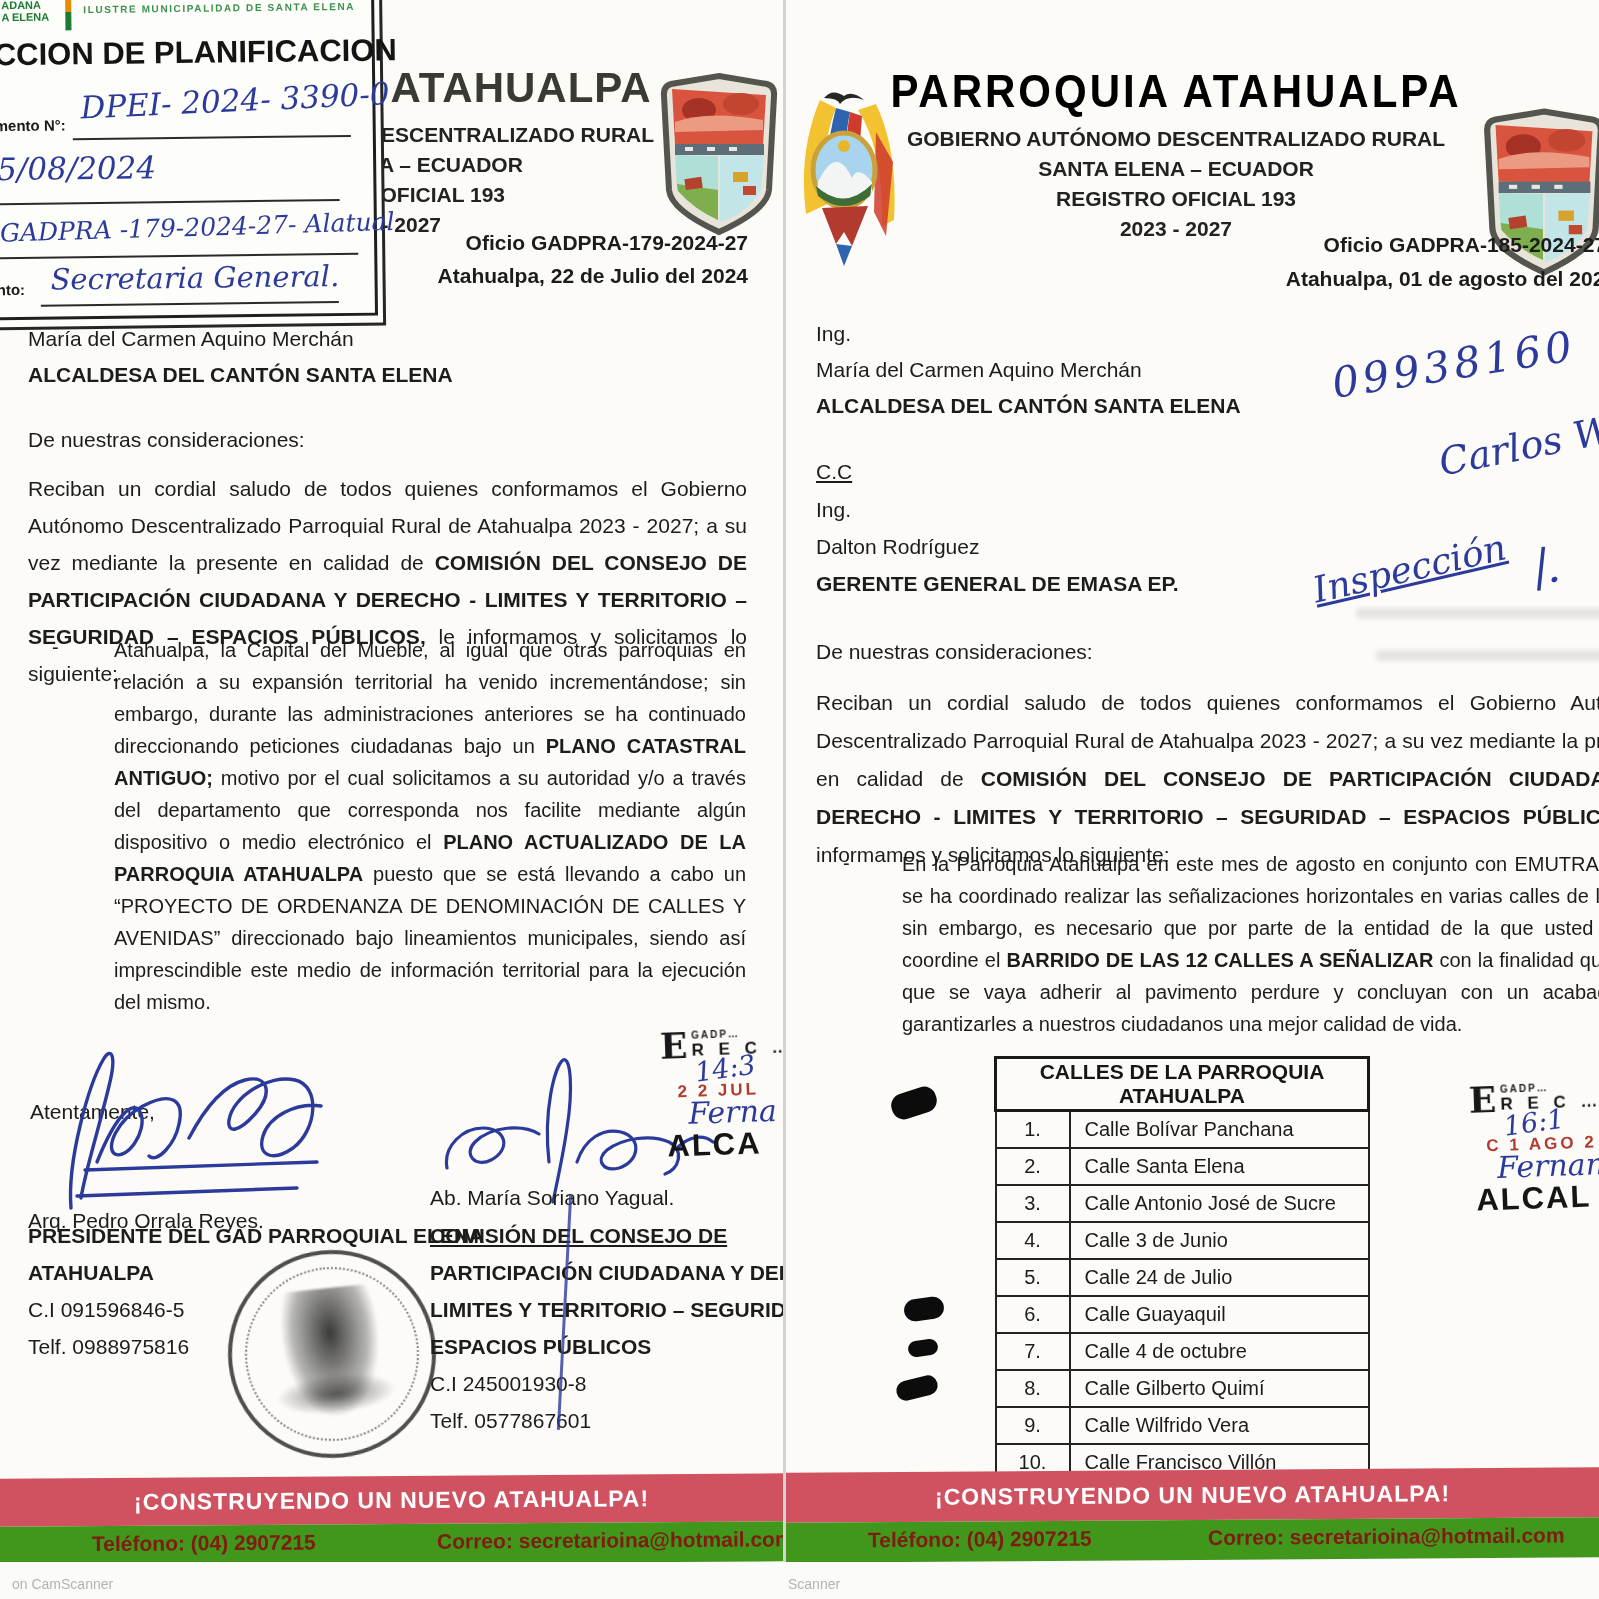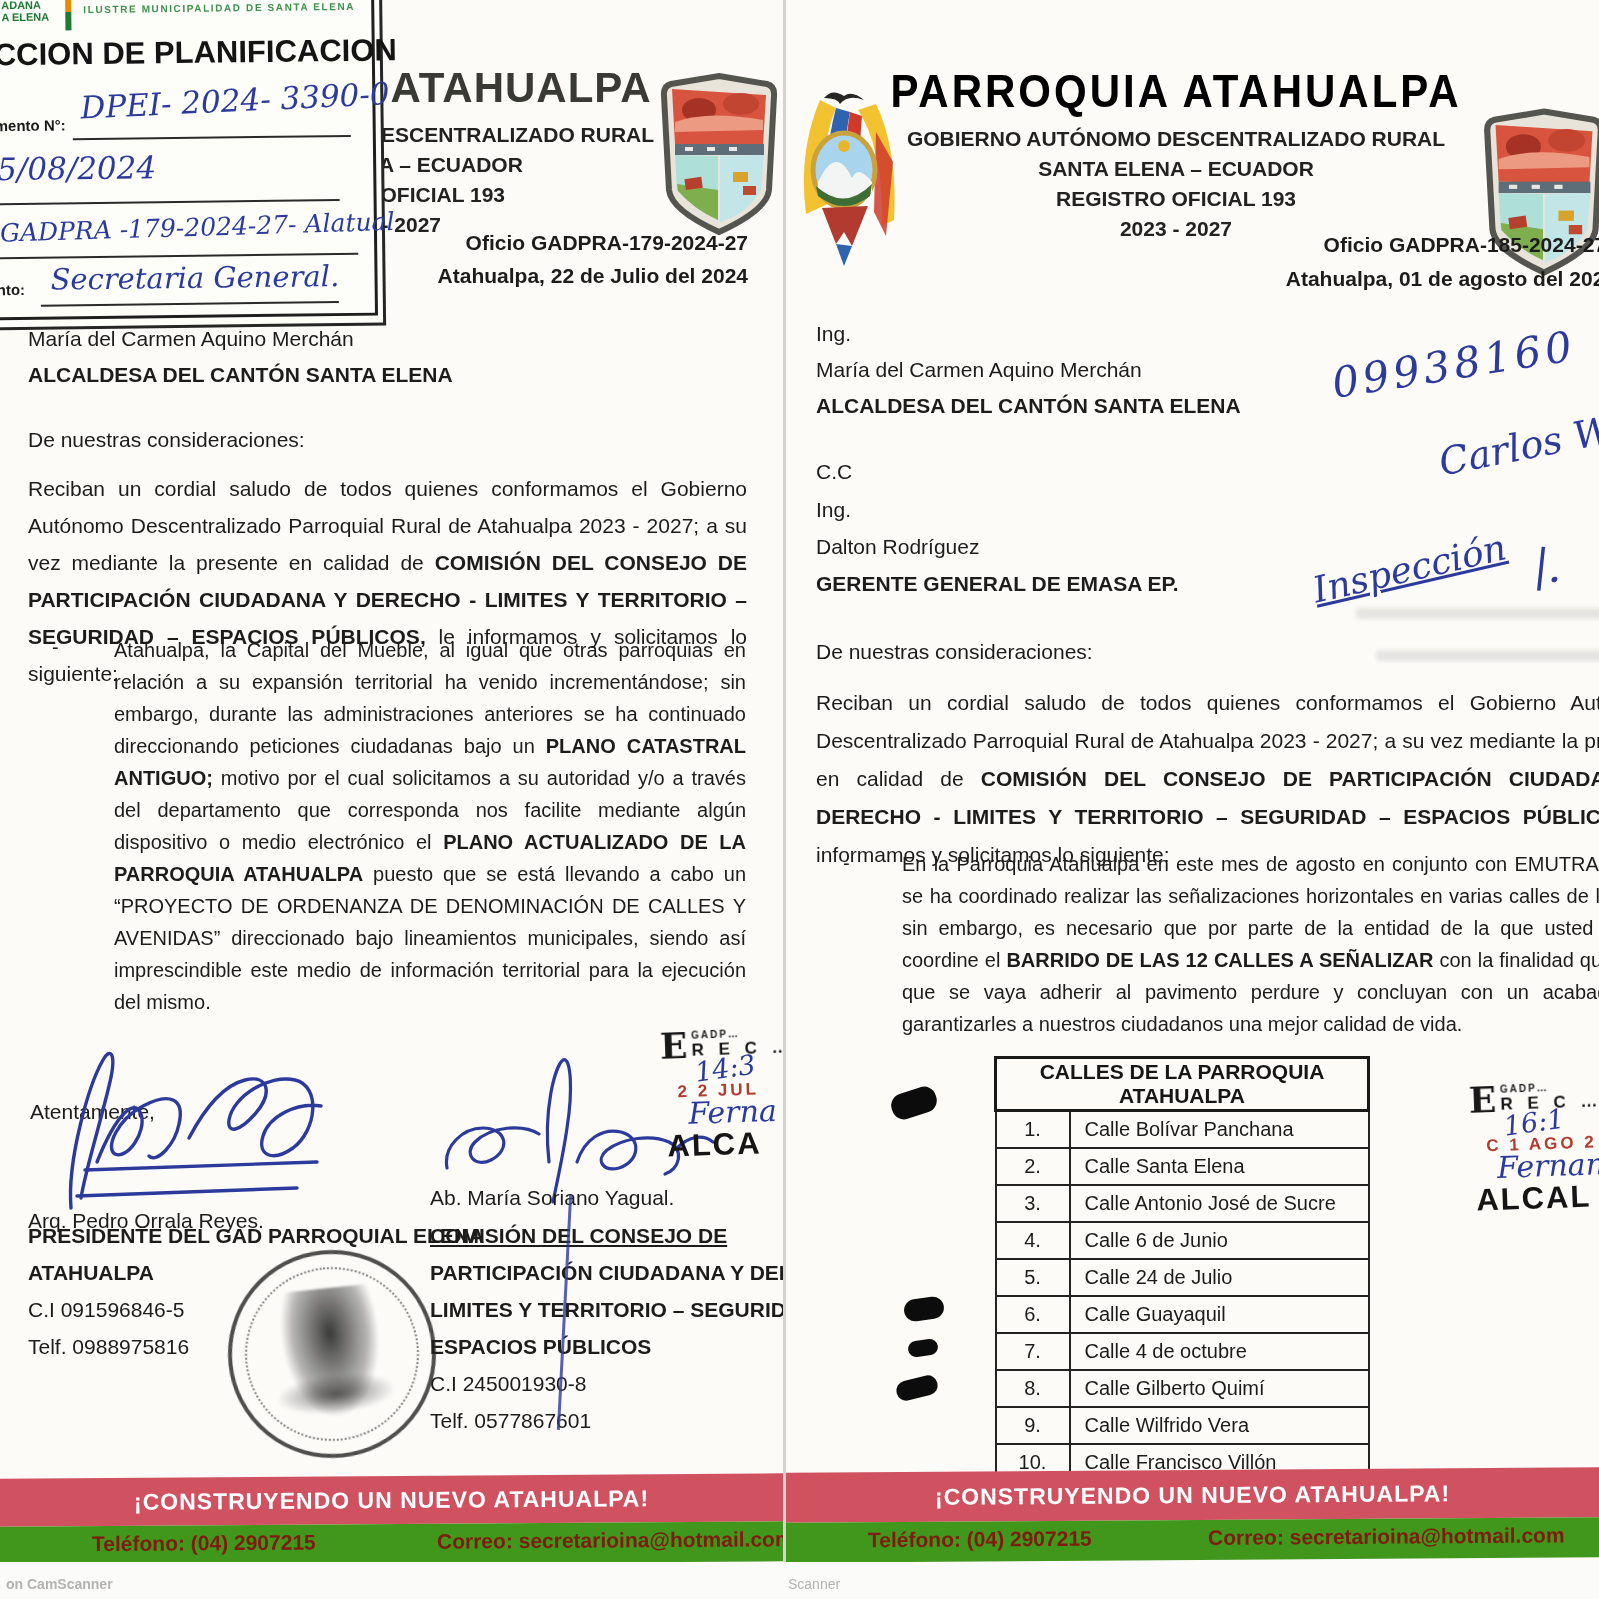--- a/index.html
+++ b/index.html
@@ -258,21 +258,21 @@
 
     <div class="txt" style="left:30px;top:322px;">Ing.</div>
     <div class="txt" style="left:30px;top:358px;">María del Carmen Aquino Merchán</div>
     <div class="txt b" style="left:30px;top:394px;">ALCALDESA DEL CANTÓN SANTA ELENA</div>
 
     <div class="hand" style="left:545px;top:340px;font-size:42px;letter-spacing:4px;transform:rotate(-9deg);">09938160</div>
     <div class="hand" style="left:652px;top:424px;font-size:38px;transform:rotate(-11deg);">Carlos W</div>
     <div class="hand" style="left:525px;top:548px;font-size:36px;transform:rotate(-13deg);text-decoration:underline;">Inspección</div>
     <div class="hand" style="left:748px;top:540px;font-size:44px;transform:rotate(6deg);">|.</div>
 
-    <div class="txt" style="left:30px;top:460px;">C.C</div>
+    <div class="txt" style="left:30px;top:460px;text-decoration:underline;">C.C</div>
     <div class="txt" style="left:30px;top:498px;">Ing.</div>
     <div class="txt" style="left:30px;top:535px;">Dalton Rodríguez</div>
     <div class="txt b" style="left:30px;top:572px;">GERENTE GENERAL DE EMASA EP.</div>
 
     <div class="ghost" style="left:570px;top:608px;width:250px;height:11px;"></div>
     <div class="ghost" style="left:590px;top:650px;width:260px;height:11px;"></div>
 
     <div class="txt" style="left:30px;top:640px;">De nuestras consideraciones:</div>
 
     <div class="para" style="left:30px;top:684px;width:850px;line-height:38px;">
@@ -296,21 +296,21 @@
       <tr>
             <td class="num">2.</td>
             <td class="street">Calle Santa Elena</td>
           </tr>
       <tr>
             <td class="num">3.</td>
             <td class="street">Calle Antonio José de Sucre</td>
           </tr>
       <tr>
             <td class="num">4.</td>
-            <td class="street">Calle 6 de Junio</td>
+            <td class="street">Calle 3 de Junio</td>
           </tr>
       <tr>
             <td class="num">5.</td>
             <td class="street">Calle 24 de Julio</td>
           </tr>
       <tr>
             <td class="num">6.</td>
             <td class="street">Calle Guayaquil</td>
           </tr>
       <tr>
@@ -352,17 +352,17 @@
     </div>
 
     <div class="banner-red" style="top:1470px;height:50px;line-height:50px;">¡CONSTRUYENDO UN NUEVO ATAHUALPA!</div>
     <div class="banner-green" style="top:1520px;">
       <span style="left:90px;">Teléfono: (04) 2907215</span>
       <span style="left:430px;">Correo: secretarioina@hotmail.com</span>
     </div>
   </div>
 
   <div class="bottom-strip">
-    <div class="wm" style="left:6px;top:14px;font-weight:bold;">on CamScanner</div>
+    <div class="wm" style="left:12px;top:14px;">on CamScanner</div>
     <div class="wm" style="left:788px;top:14px;">Scanner</div>
   </div>
 
 </div>
 
 </body></html>

